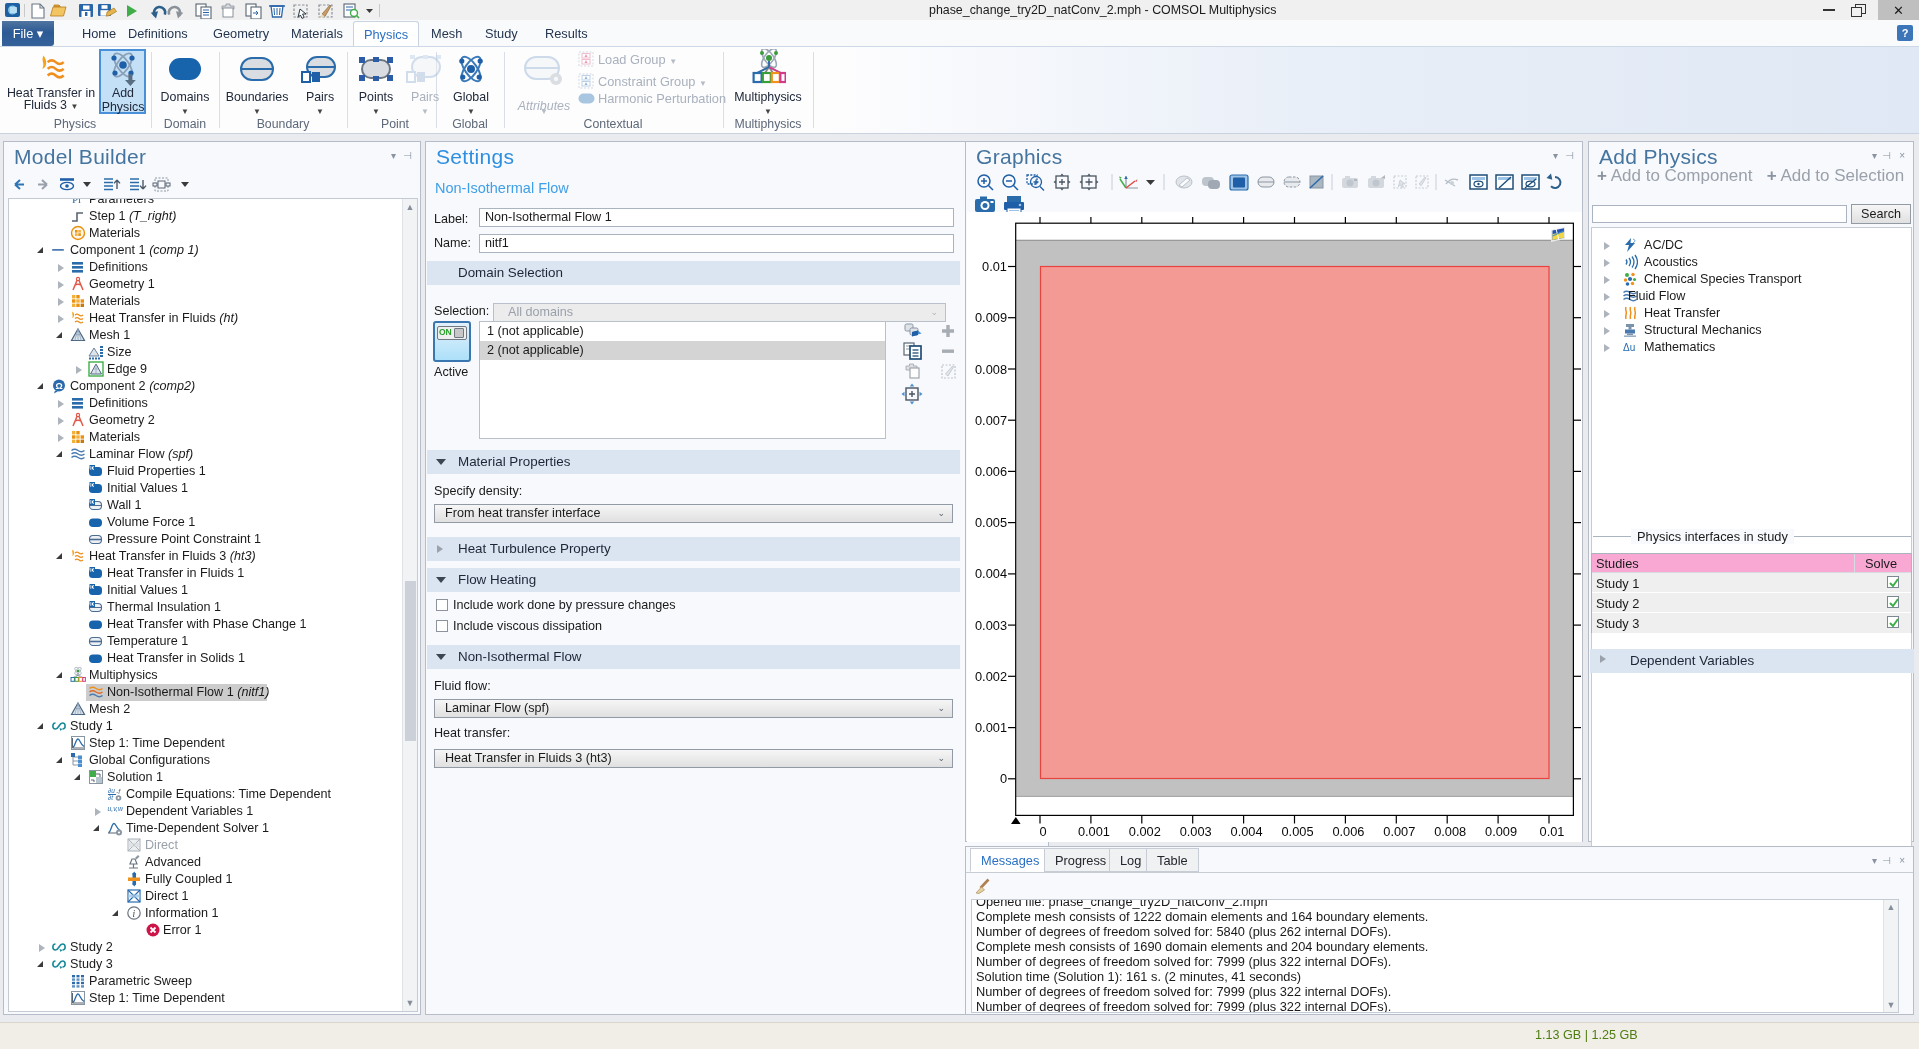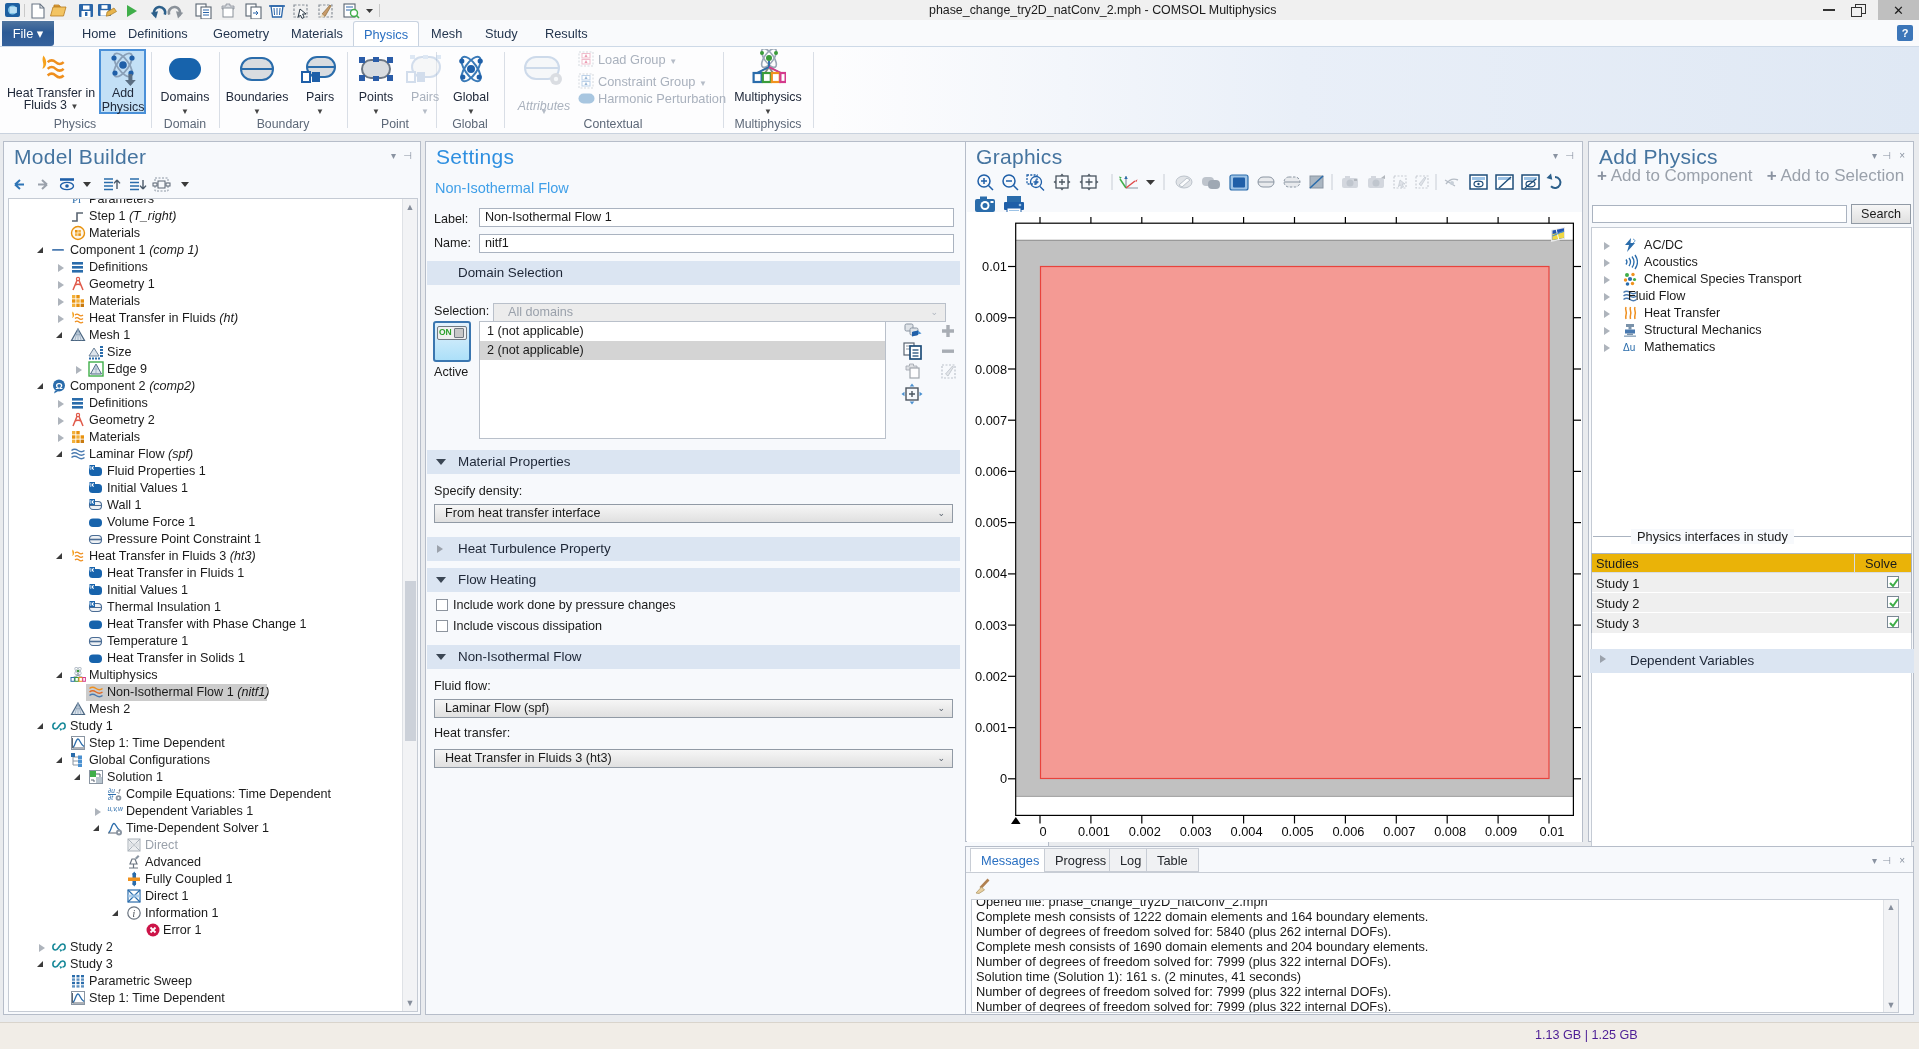--- a/index.html
+++ b/index.html
@@ -1415,21 +1415,21 @@
               <svg width="16" height="16">
                 <use href="#a-math"></use>
               </svg>
             </div>
             <div class="lbl" style="left:52px">Mathematics</div>
           </div>
       </div>
     </div>
     <div class="abs" style="left:4px; top:394px; width:318px; border-top:1px solid #aab3c0;"></div>
     <div class="abs" style="left:42px; top:387px; background:#f7f9fc; padding:0 6px; font-size:12.8px; color:#1a1a1a;">Physics interfaces in study</div>
-    <div class="abs" style="left:2px; top:411px; width:321px; height:80px; background:#eab308; border:1px solid #aab3c0;">
+    <div class="abs" style="left:2px; top:411px; width:321px; height:80px; background:#f9a8d4; border:1px solid #aab3c0;">
       <div style="position:relative; height:19px; border-bottom:1px solid #d8dce2; font-size:12.8px;">
           <span style="position:absolute; left:4px; top:2px;">Studies</span>
           <span style="position:absolute; right:14px; top:2px;">Solve</span>
           <span style="position:absolute; right:56px; top:0; width:1px; height:19px; background:#d8dce2;"></span>
         </div>
       <div style="position:relative; height:20px; background:#efefef; border-bottom:1px solid #fff; font-size:12.8px;">
           <span style="position:absolute; left:4px; top:3px;">Study 1</span>
           <span class="cb" style="right:12px; top:3px; border-color:#7a8894;">
             <svg width="12" height="12" viewBox="0 0 12 12">
               <path d="M2 6 l3 3 l5 -7" stroke="#3fae49" stroke-width="2" fill="none"></path>
@@ -1488,13 +1488,13 @@
       </div>
       <div class="sb" style="right:0; top:0; width:15px; height:100%; border-left:1px solid #dfe2e6;">
         <div class="sbarrow" style="top:2px;">▲</div>
         <div class="sbarrow" style="bottom:2px;">▼</div>
       </div>
     </div>
   </div>
 </div>
 
 <div class="abs" id="statusbar"></div>
-<div class="abs" style="left:1535px; top:1028px; font-size:12.6px; color:#4c1d95;">1.13 GB | 1.25 GB</div>
+<div class="abs" style="left:1535px; top:1028px; font-size:12.6px; color:#4d7c0f;">1.13 GB | 1.25 GB</div>
 
 </body></html>

